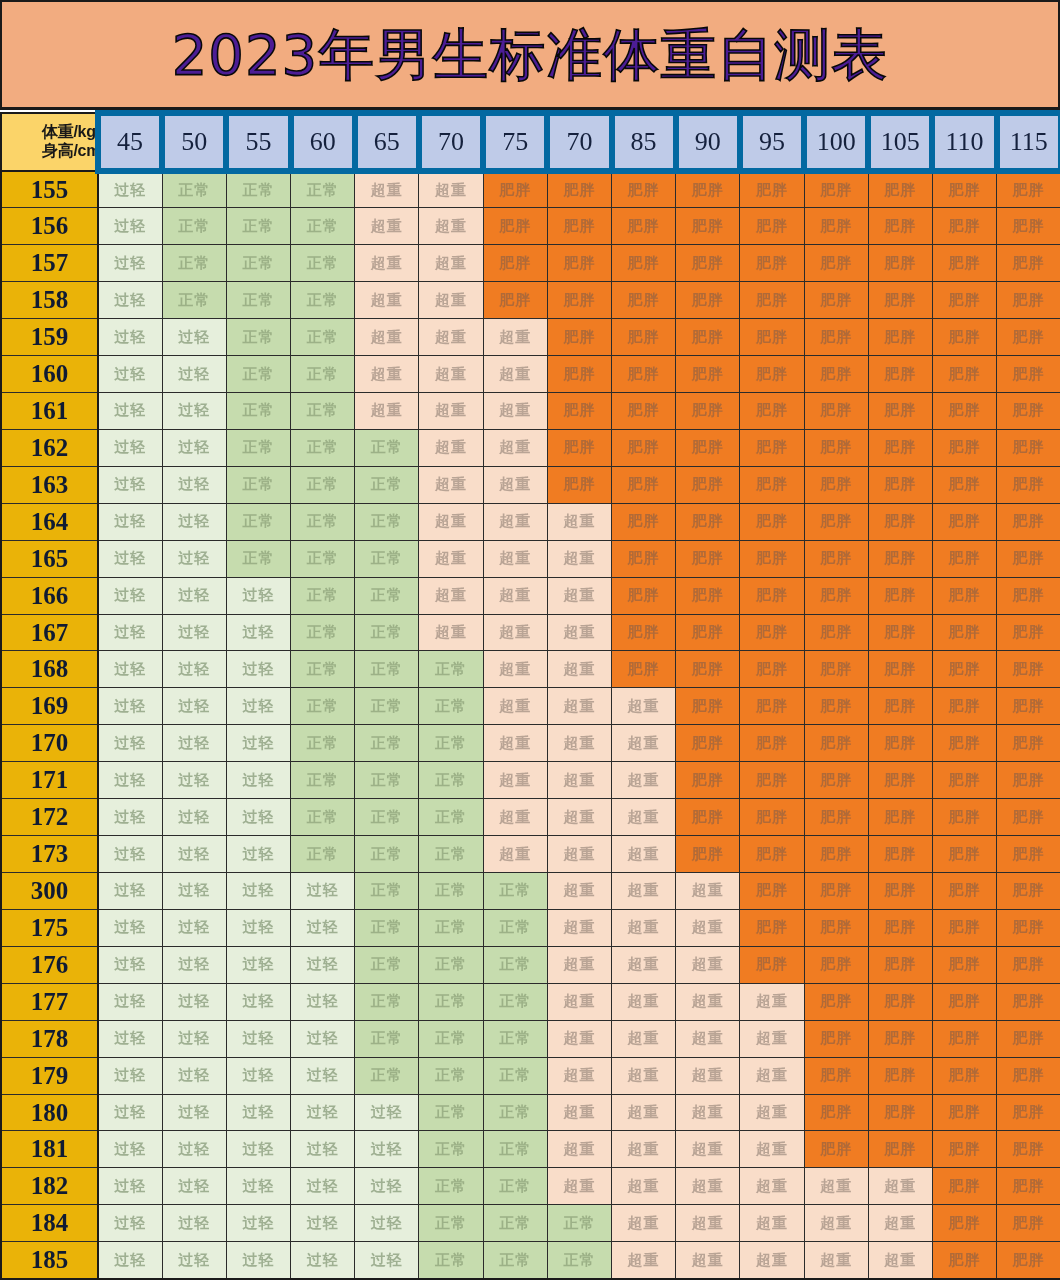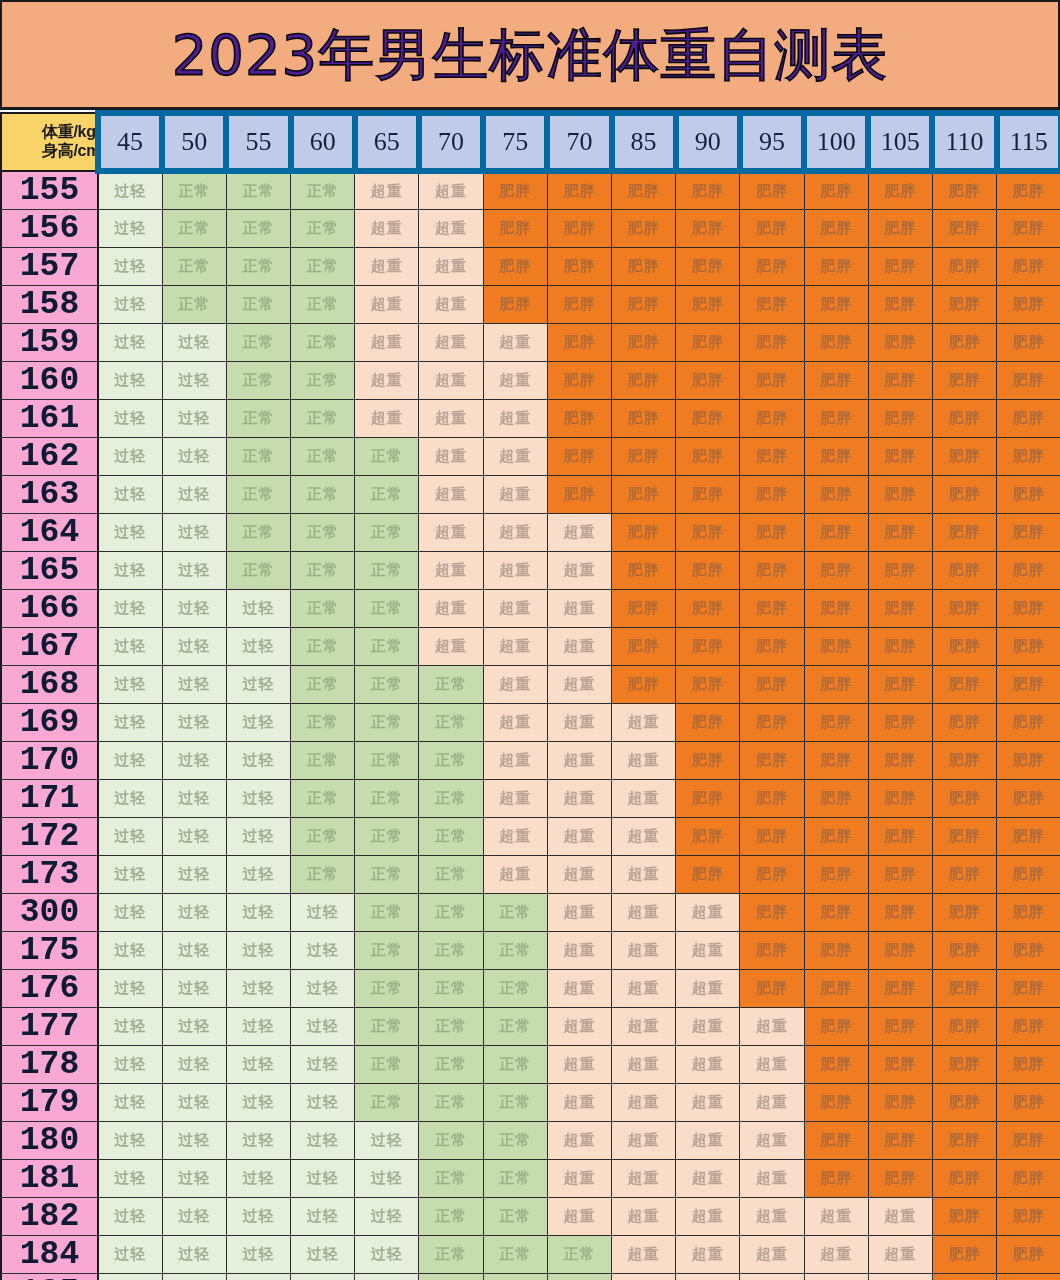--- a/index.html
+++ b/index.html
@@ -69,27 +69,27 @@
   th.wt{
     background:#bfcbe8;
     border:6px solid #0369a1;
     color:#15213d;
     font-size:26px;
     font-weight:400;
     font-family:"Liberation Serif","DejaVu Serif",serif;
   }
   
   td.ht{
-    background:#f9a8d4;
+    background:#eab308;
     border-left:2px solid #1a1a1a;
     border-right:2px solid #1a1a1a;
     color:#101b33;
-    font-size:33px;
+    font-size:25px;
     font-weight:600;
-    font-family:Liberation Mono, monospace;
+    font-family:Liberation Serif, serif;
   }
   
   tbody tr{height:36.2px;}
   td.cell{
     font-size:15px;
     font-weight:600;
     letter-spacing:1px;
     font-family:"DejaVu Sans","Liberation Sans",sans-serif;
   }
   td.c-under{background:#e6efdc;color:#9fb092;}

